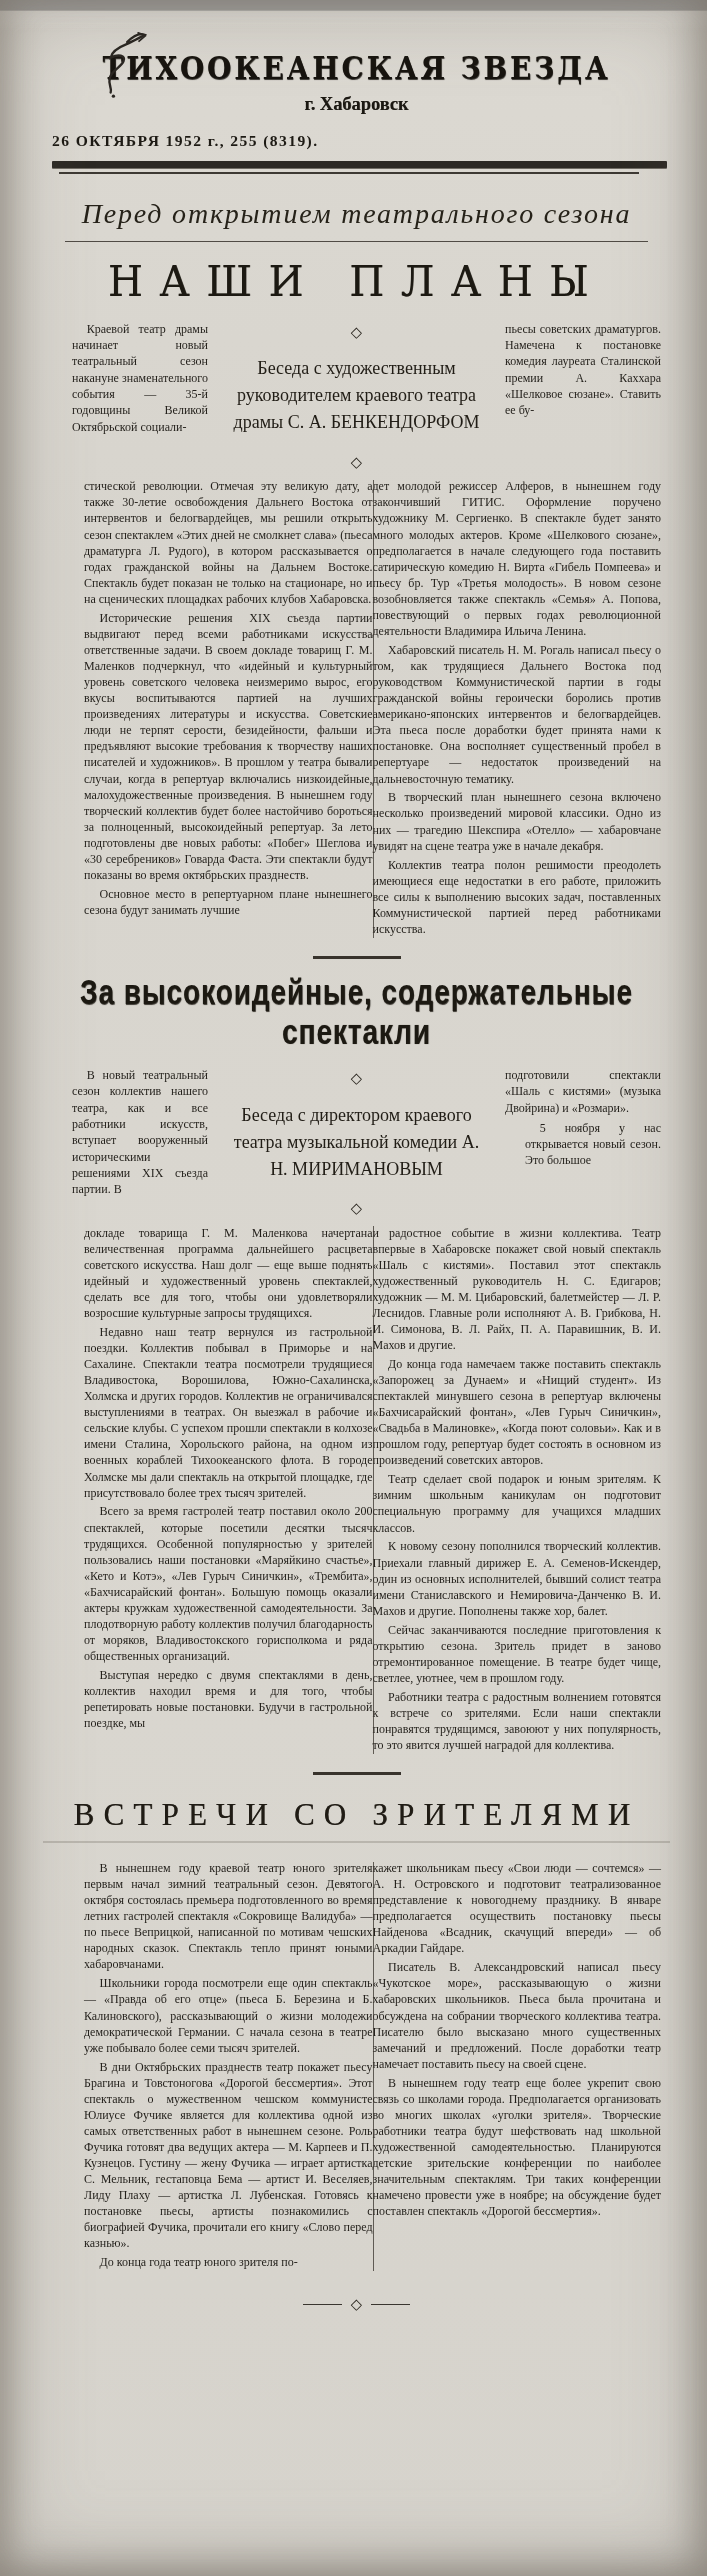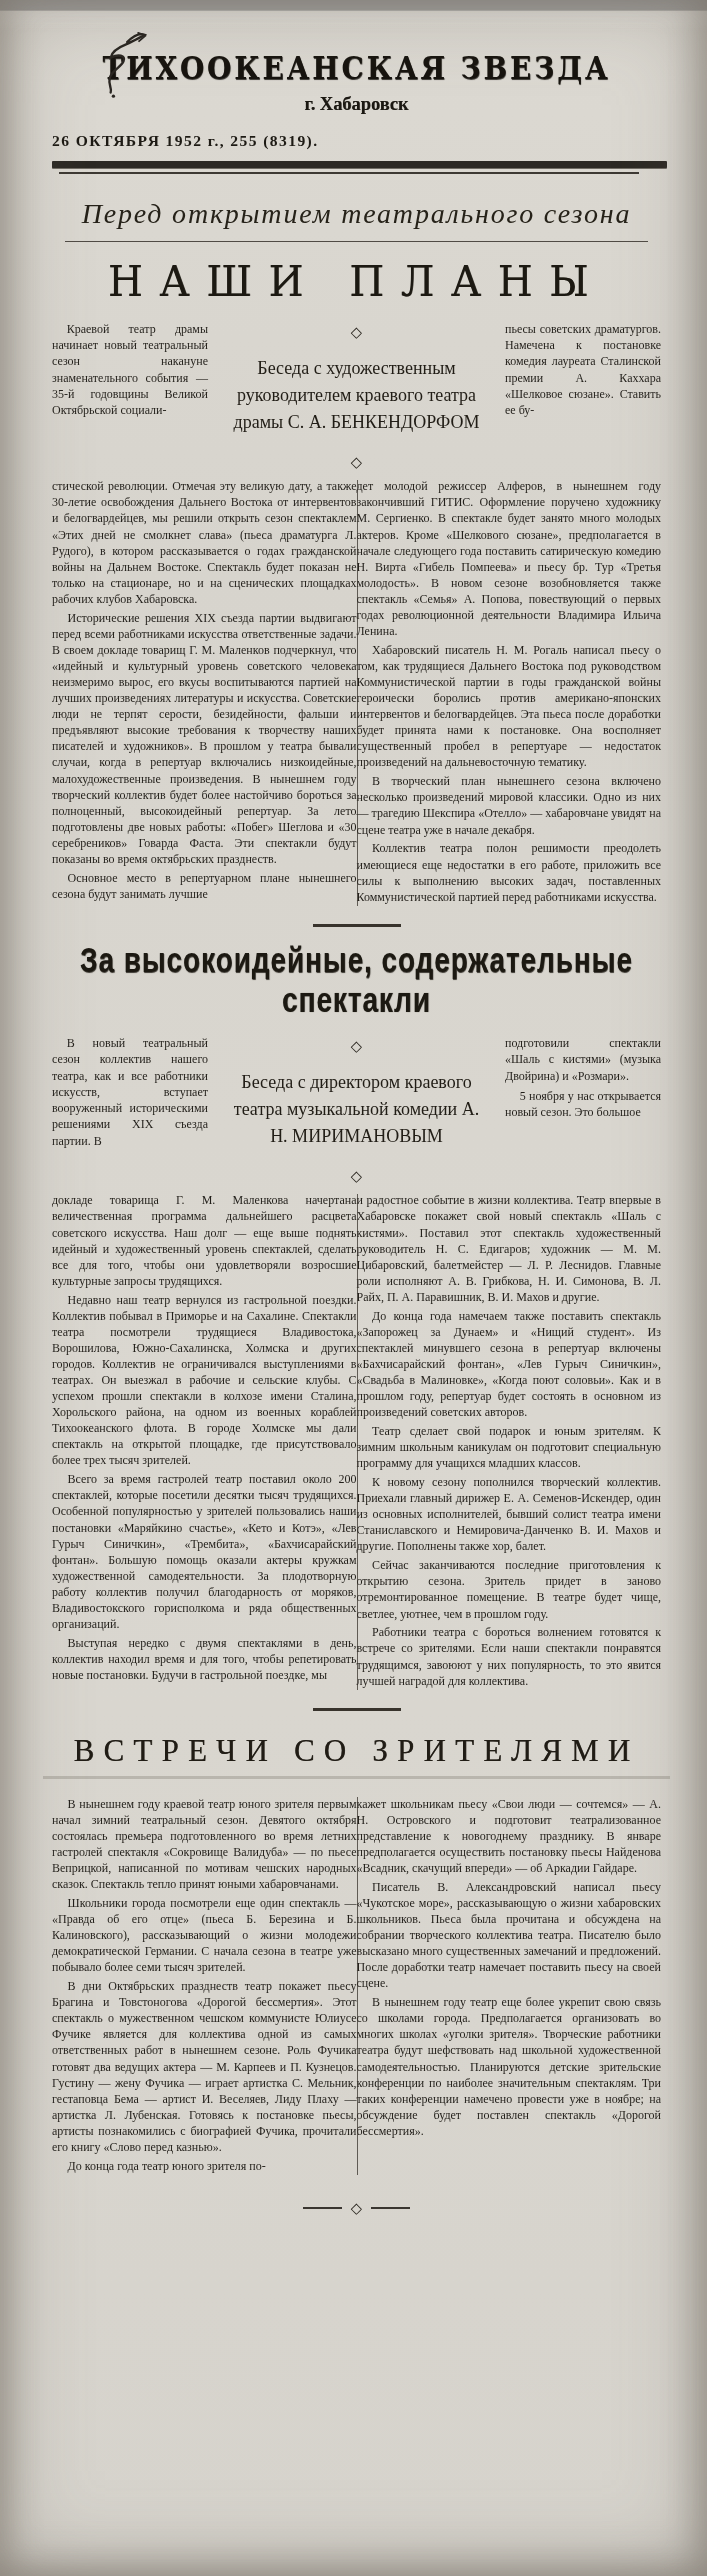--- a/index.html
+++ b/index.html
@@ -52,27 +52,27 @@
   }
   .headline-wide{
     text-align:center;font-family:Liberation Serif, serif;font-weight:400;
     font-size:31px;letter-spacing:9.2px;margin:14.7px 0 7.4px;color:#201c15;
     text-shadow:0.3px 0.3px 0.6px rgba(25,21,15,.7);
   }
   .faint-rule{height:2.8px;background:rgba(92,86,76,.25);margin:0 -9.2px 16.6px;}
 
   .lead-grid{display:grid;grid-template-columns:156px 1fr 156px;column-gap:18.4px;margin-bottom:5.5px;}
   .lead-side p{margin:0 0 3.7px;font-size:12px;line-height:1.36;text-align:justify;}
-  .lead-side p.ind{text-indent:14.7px;}
+  .lead-side p.ind{text-indent:14.7px;margin-left:20px;}
   .lead-center{text-align:center;}
   .lead-text{margin:0;font-size:18px;line-height:1.5;color:#211d16;}
   .diamond{text-align:center;font-size:14.7px;color:#2a261f;margin:1.8px 0 14.7px;}
   .diamond.bottom{margin:16.6px 0 0;}
 
-  .body-grid{position:relative;display:grid;grid-template-columns:1fr 1fr;margin-top:7.4px;}
+  .body-grid{position:relative;display:grid;grid-template-columns:1fr 1fr;margin-top:7.4px;margin-left:32px;}
   .body-grid::before{content:"";position:absolute;left:50%;top:1.8px;bottom:1.8px;width:0.9px;background:rgba(55,50,43,.75);}
   .col p{margin:0 0 2.8px;font-size:12px;line-height:1.34;text-align:justify;text-indent:15.6px;}
   .col p.cont{text-indent:0;}
 
   .end-rule{width:88px;height:2.8px;background:#38332c;margin:16.6px auto 22px;}
   .footer-divider{display:flex;align-items:center;justify-content:center;gap:9.2px;margin:24px auto 0;}
   .fd-line{display:inline-block;width:39px;height:1.8px;background:#3a3630;}
   .fd-diamond{font-size:14.7px;color:#2a261f;line-height:1;}
 </style>
 </head>
@@ -156,21 +156,21 @@
           <p>Недавно наш театр вернулся из гастрольной поездки. Коллектив побывал в Приморье и на Сахалине. Спектакли театра посмотрели трудящиеся Владивостока, Ворошилова, Южно-Сахалинска, Холмска и других городов. Коллектив не ограничивался выступлениями в театрах. Он выезжал в рабочие и сельские клубы. С успехом прошли спектакли в колхозе имени Сталина, Хорольского района, на одном из военных кораблей Тихоокеанского флота. В городе Холмске мы дали спектакль на открытой площадке, где присутствовало более трех тысяч зрителей.</p>
           <p>Всего за время гастролей театр поставил около 200 спектаклей, которые посетили десятки тысяч трудящихся. Особенной популярностью у зрителей пользовались наши постановки «Маряйкино счастье», «Кето и Котэ», «Лев Гурыч Синичкин», «Трембита», «Бахчисарайский фонтан». Большую помощь оказали актеры кружкам художественной самодеятельности. За плодотворную работу коллектив получил благодарность от моряков, Владивостокского горисполкома и ряда общественных организаций.</p>
           <p>Выступая нередко с двумя спектаклями в день, коллектив находил время и для того, чтобы репетировать новые постановки. Будучи в гастрольной поездке, мы</p>
         </div>
         <div class="col">
           <p class="cont">и радостное событие в жизни коллектива. Театр впервые в Хабаровске покажет свой новый спектакль «Шаль с кистями». Поставил этот спектакль художественный руководитель Н. С. Едигаров; художник — М. М. Цибаровский, балетмейстер — Л. Р. Леснидов. Главные роли исполняют А. В. Грибкова, Н. И. Симонова, В. Л. Райх, П. А. Паравишник, В. И. Махов и другие.</p>
           <p>До конца года намечаем также поставить спектакль «Запорожец за Дунаем» и «Нищий студент». Из спектаклей минувшего сезона в репертуар включены «Бахчисарайский фонтан», «Лев Гурыч Синичкин», «Свадьба в Малиновке», «Когда поют соловьи». Как и в прошлом году, репертуар будет состоять в основном из произведений советских авторов.</p>
           <p>Театр сделает свой подарок и юным зрителям. К зимним школьным каникулам он подготовит специальную программу для учащихся младших классов.</p>
           <p>К новому сезону пополнился творческий коллектив. Приехали главный дирижер Е. А. Семенов-Искендер, один из основных исполнителей, бывший солист театра имени Станиславского и Немировича-Данченко В. И. Махов и другие. Пополнены также хор, балет.</p>
           <p>Сейчас заканчиваются последние приготовления к открытию сезона. Зритель придет в заново отремонтированное помещение. В театре будет чище, светлее, уютнее, чем в прошлом году.</p>
-          <p>Работники театра с бороться волнением готовятся к встрече со зрителями. Если наши спектакли понравятся трудящимся, завоюют у них популярность, то это явится лучшей наградой для коллектива.</p>
+          <p>Работники театра с радостным волнением готовятся к встрече со зрителями. Если наши спектакли понравятся трудящимся, завоюют у них популярность, то это явится лучшей наградой для коллектива.</p>
         </div>
       </div>
       <div class="end-rule"></div>
     </article>
 
     <article>
       <h1 class="headline-wide">ВСТРЕЧИ СО ЗРИТЕЛЯМИ</h1>
       <div class="faint-rule"></div>
       <div class="body-grid">
         <div class="col">

